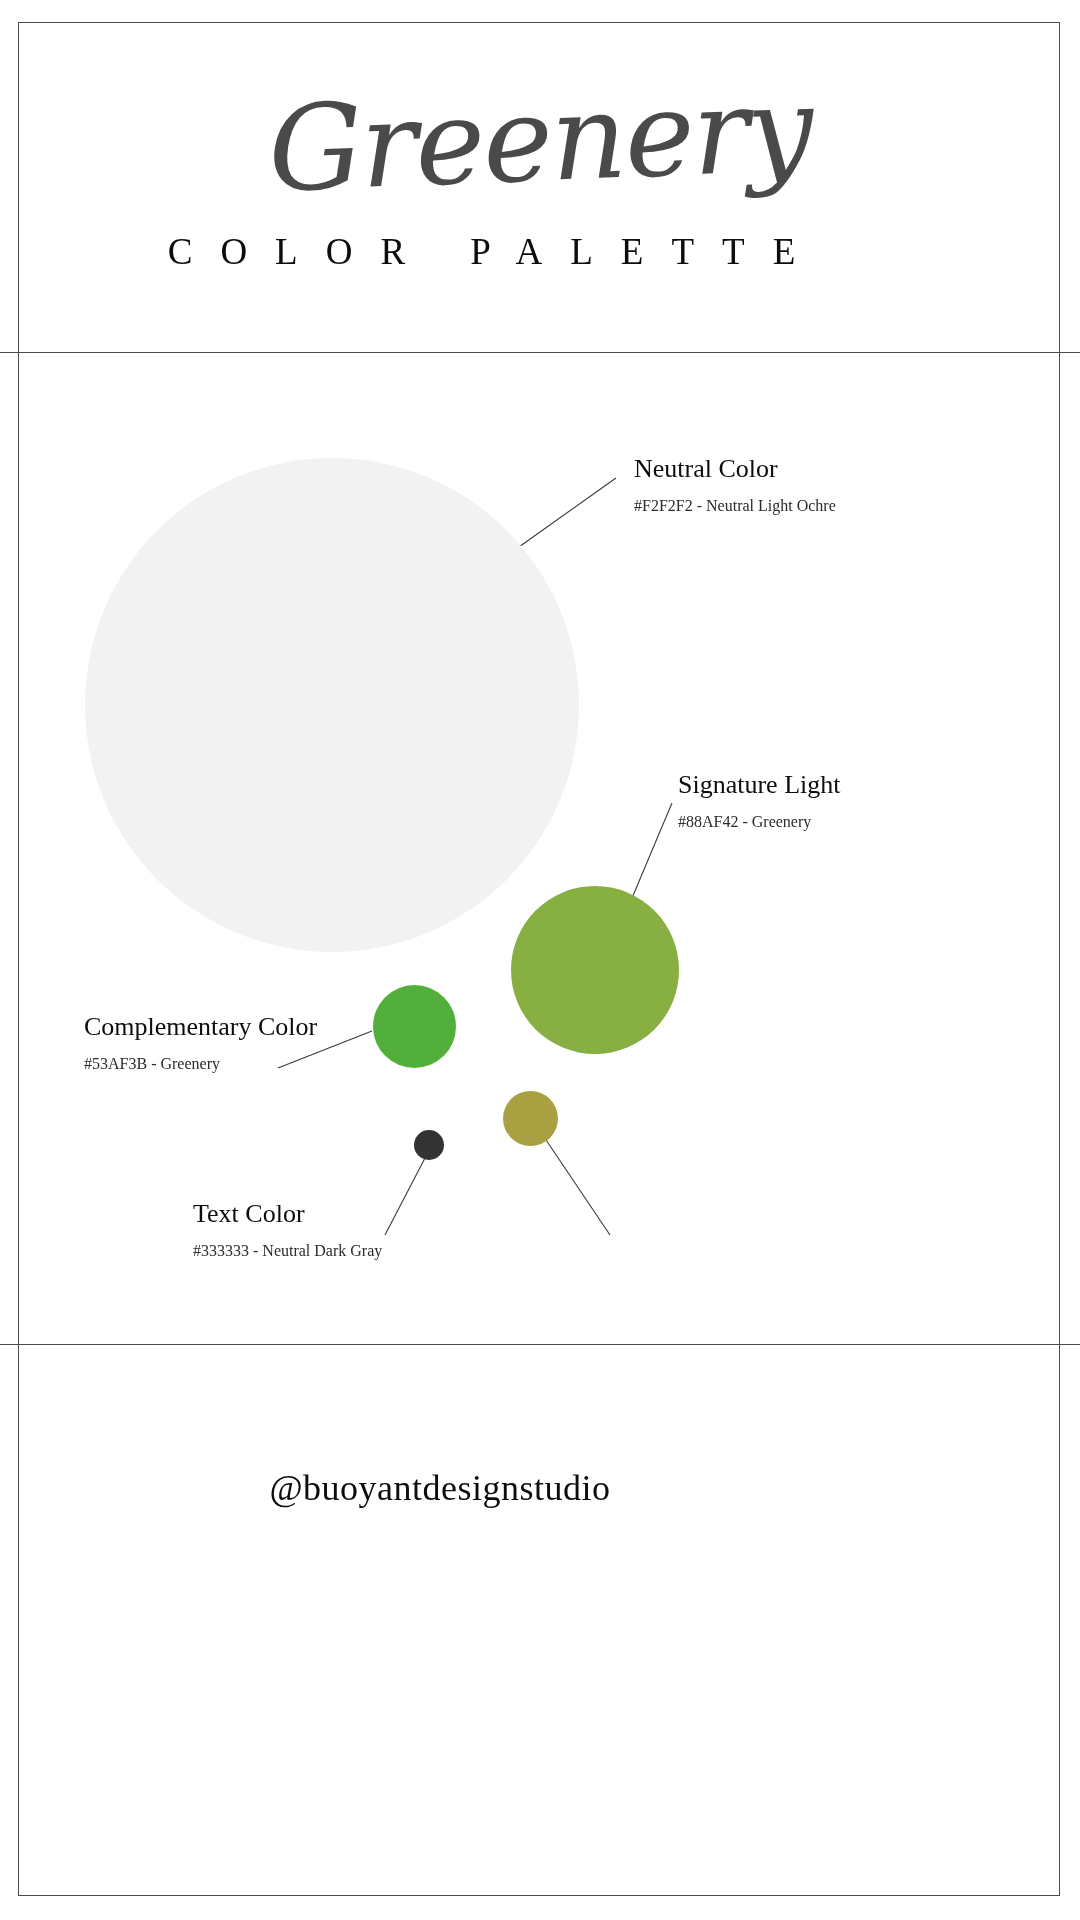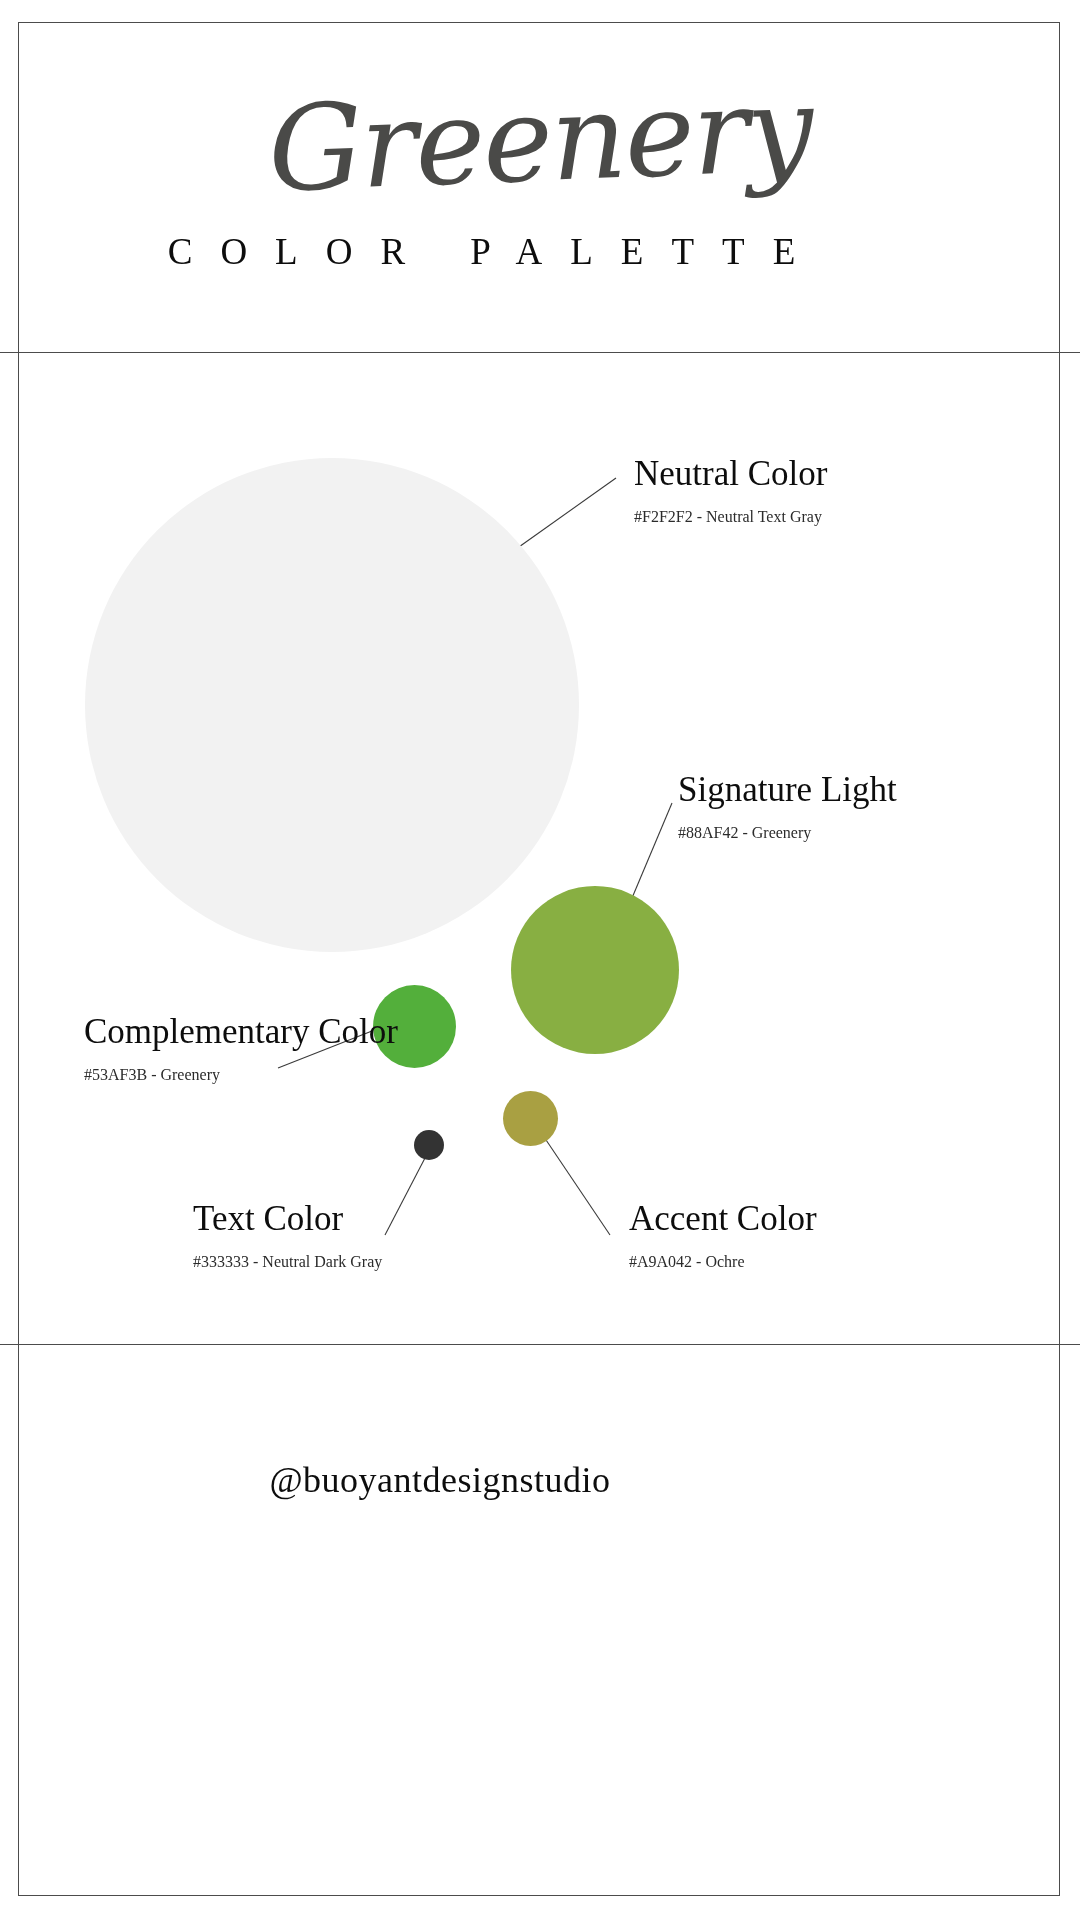--- a/index.html
+++ b/index.html
@@ -105,21 +105,21 @@
     border-radius: 50%;
   }
 
   
   .annotation {
     position: absolute;
     white-space: nowrap;
   }
   .annotation .ann-title {
     font-family: "Liberation Serif", "DejaVu Serif", serif;
-    font-size: 35px;
+    font-size: 26px;
     font-weight: 400;
     color: #0d0d0d;
     line-height: 1.2;
     margin: 0;
   }
   .annotation .ann-hex {
     font-family: "Liberation Serif", "DejaVu Serif", serif;
     font-size: 16px;
     font-weight: 400;
     color: #2b2b2b;
@@ -135,21 +135,21 @@
   #footer {
     position: absolute;
     left: 0;
     top: 1345px;
     width: 1080px;
     height: 551px;
   }
   .handle {
     position: absolute;
     left: 0;
-    top: 114px;
+    top: 122px;
     width: 880px;
     text-align: center;
     font-family: "Liberation Serif", "DejaVu Serif", serif;
     font-size: 36px;
     letter-spacing: 0.5px;
     color: #0d0d0d;
   }
 </style>
 </head>
 <body style="background: rgb(255, 255, 255);">
@@ -187,42 +187,38 @@
 
       <div class="swatch" style="left:373px; top:632px; width:83px; height:83px; background:#53AF3B;"></div>
 
       <div class="swatch" style="left:503px; top:738px; width:55px; height:55px; background:#A9A042;"></div>
 
       <div class="swatch" style="left:414px; top:777px; width:30px; height:30px; background:#333333;"></div>
     </div>
 
     <div class="annotation align-left" style="left:634px; top:100px;">
       <div class="ann-title">Neutral Color</div>
-      <div class="ann-hex">#F2F2F2 - Neutral Text Gray</div>
+      <div class="ann-hex">#F2F2F2 - Neutral Light Ochre</div>
     </div>
 
     <div class="annotation align-left" style="left:678px; top:416px;">
       <div class="ann-title">Signature Light</div>
       <div class="ann-hex">#88AF42 - Greenery</div>
     </div>
 
     <div class="annotation align-left" style="left:84px; top:658px;">
       <div class="ann-title">Complementary Color</div>
       <div class="ann-hex">#53AF3B - Greenery</div>
     </div>
 
     <div class="annotation align-left" style="left:193px; top:845px;">
       <div class="ann-title">Text Color</div>
       <div class="ann-hex">#333333 - Neutral Dark Gray</div>
     </div>
 
-    <div class="annotation align-left" style="left:629px; top:845px;">
-      <div class="ann-title">Accent Color</div>
-      <div class="ann-hex">#A9A042 - Ochre</div>
-    </div>
 
   </div>
 
   <div id="footer">
     <div class="handle">@buoyantdesignstudio</div>
   </div>
 
 </div>
 
 </body></html>

